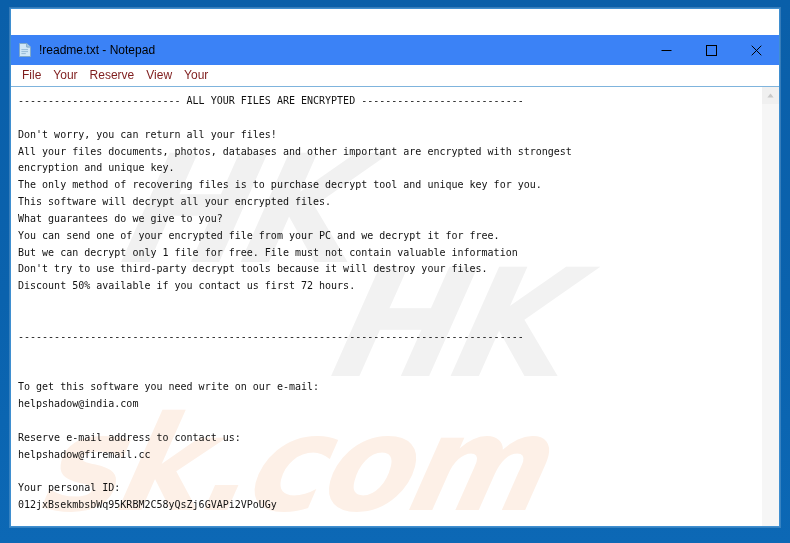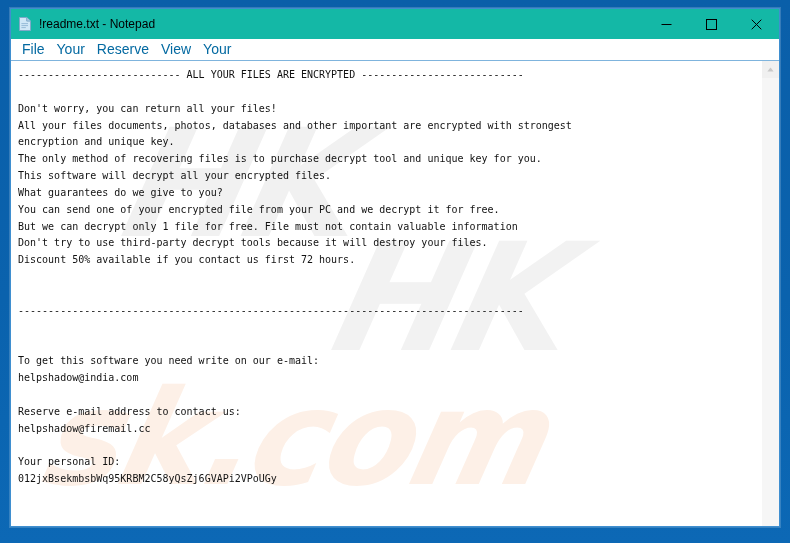--- a/index.html
+++ b/index.html
@@ -35,25 +35,26 @@
     box-sizing: border-box;
     display: flex;
     flex-direction: column;
     box-shadow: 0 0 0 1px rgba(255,255,255,0.18);
   }
 
   
   .titlebar {
     height: 30px;
     min-height: 30px;
-    background: #14b8a6;
+    background: #3b82f6;
     display: flex;
     align-items: center;
     position: relative;
     user-select: none;
+    margin-top: 26px;
   }
   .title-left {
     display: flex;
     align-items: center;
     padding-left: 6px;
     flex: 1 1 auto;
     overflow: hidden;
   }
   .app-icon {
     width: 16px;
@@ -87,22 +88,22 @@
   .menubar {
     height: 21px;
     min-height: 21px;
     background: #ffffff;
     display: flex;
     align-items: center;
     padding-left: 5px;
     user-select: none;
   }
   .menu-item {
-    font-size: 14px;
-    color: #0369a1;
+    font-size: 12px;
+    color: #7f1d1d;
     padding: 2px 6px 3px 6px;
     cursor: default;
     white-space: nowrap;
   }
 
   
   .client {
     flex: 1 1 auto;
     display: flex;
     position: relative;

